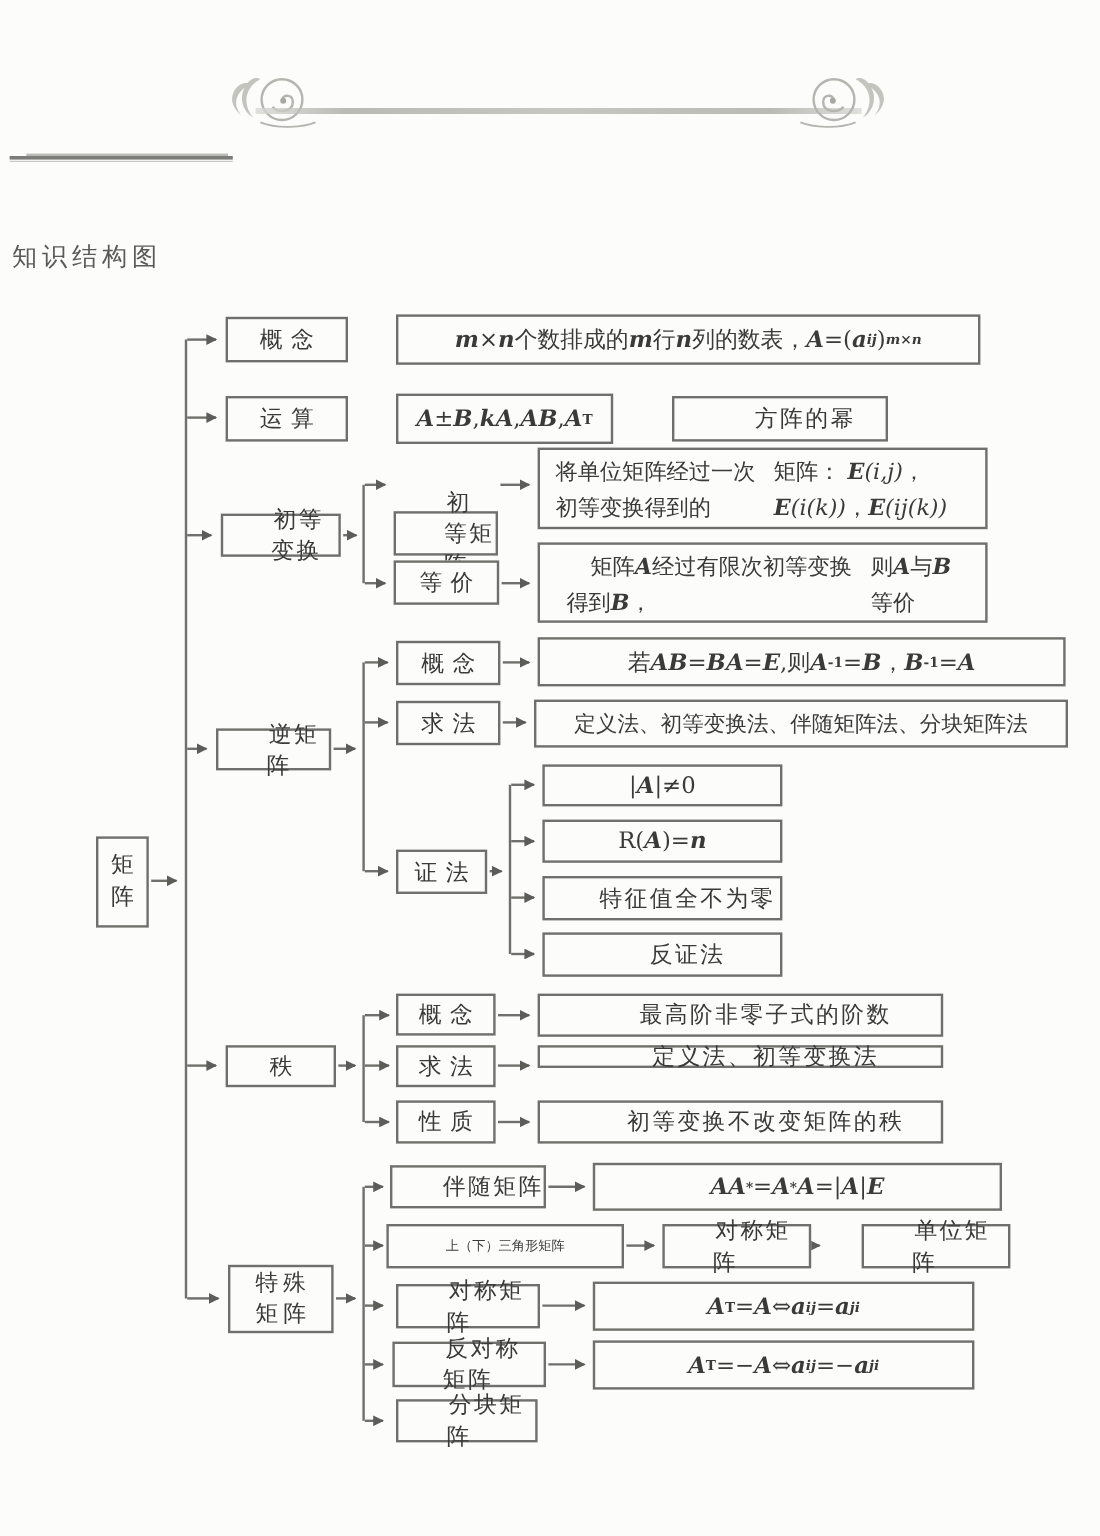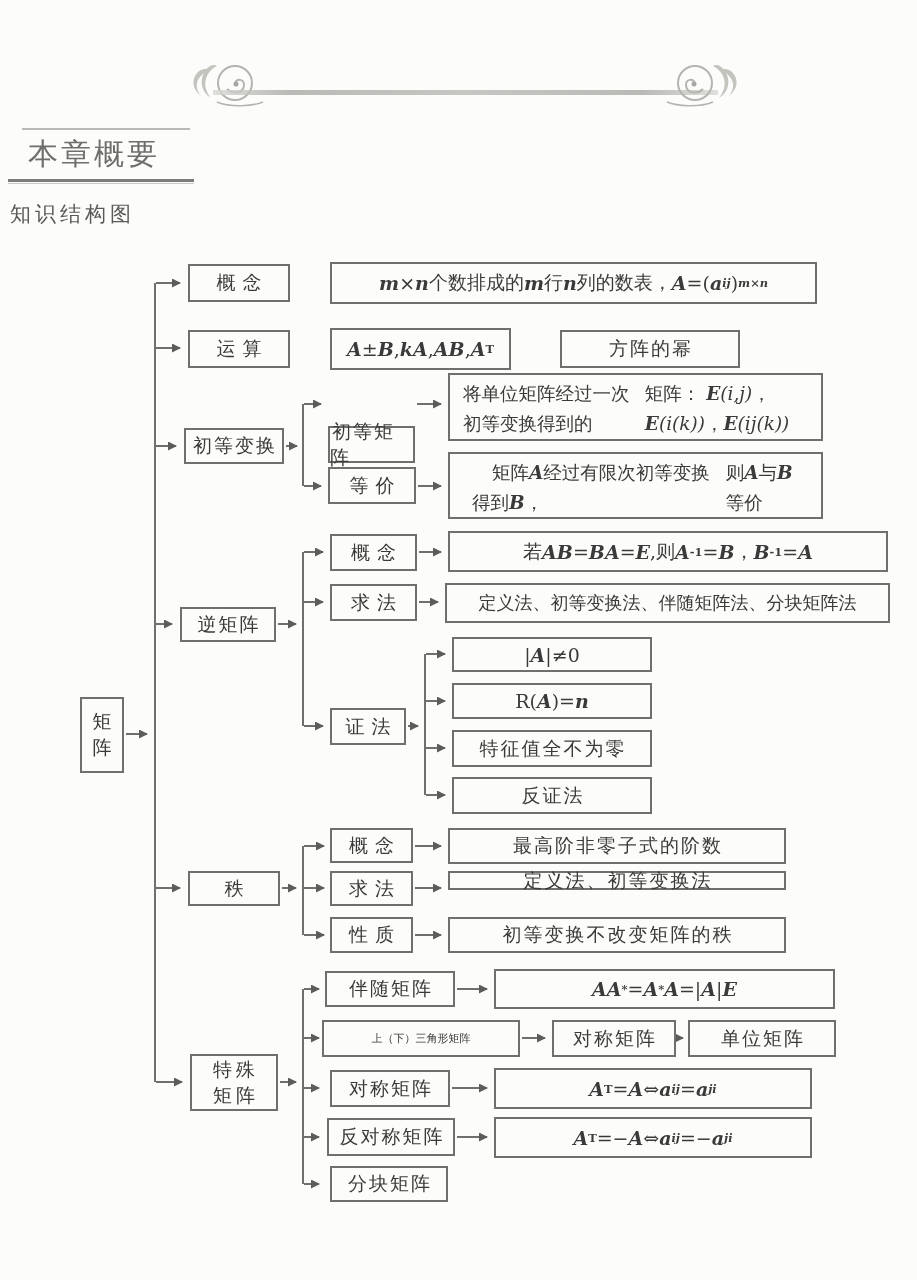--- a/index.html
+++ b/index.html
@@ -36,21 +36,21 @@
     position:absolute;left:10px;top:200px;font-size:21px;color:#5a5a58;letter-spacing:4px;
   }
   
   .connector-layer{position:absolute;left:0;top:0;width:917px;height:1280px;}
   .box{
     position:absolute;border:2px solid #6f6f6c;background:#fcfcfa;
     display:flex;align-items:center;justify-content:center;
     box-sizing:border-box;font-size:19px;color:#3a3a3a;
   }
   .box.sp2{letter-spacing:7px;text-indent:7px;}
-  .box.sp1{letter-spacing:2px;text-indent:2px;}
+  .box.sp1{letter-spacing:2px;text-indent:2px;padding-left:40px;}
   .box.small{font-size:11px;}
   .box.vstack{flex-direction:column;line-height:1.35;letter-spacing:4px;text-indent:4px;}
   .formula{font-family:"DejaVu Serif", serif;font-size:19px;}
   .formula.multiline{
     flex-direction:row;align-items:flex-start;justify-content:center;
     padding:4px 10px 4px 13px;line-height:1.6;font-size:18.5px;
   }
   .formula.multiline.indent{padding-left:22px;}
   .formula.multiline.indent .line1{text-indent:20px;}
   .seg-bi{font-style:italic;font-weight:700;}
@@ -80,21 +80,20 @@
       <circle cx="48" cy="25" r="17"></circle>
       <path d="M48,25 C50,20 57,21 57,27 C57,35 46,37 40,31"></path>
       <circle cx="49" cy="26" r="2.5" fill="#a8a8a3" stroke="none"></circle>
       <path d="M30,44 C45,50 66,48 76,44" stroke-width="1.5"></path>
     </g>
   </svg>
 </div>
 
 <div class="section-heading">
   <div class="line-top"></div>
-  <span class="heading-text">本章概要</span>
   <div class="line-bottom"></div>
   <div class="line-bottom2"></div>
 </div>
 
 <div class="diagram-heading">知识结构图</div>
 
 <svg class="connector-layer" viewBox="0 0 917 1280">
   <defs>
     <marker id="ah" markerUnits="userSpaceOnUse" markerWidth="10" markerHeight="9" refX="8" refY="4.5" orient="auto">
       <path d="M0,0 L9,4.5 L0,9 Z" fill="#5c5c59"></path>
@@ -298,21 +297,21 @@
     <span class="seg-bi">A</span>
     <span>|</span>
     <span class="seg-bi">E</span>
   </div>
 <div class="box small" style="left:322px;top:1020px;width:198px;height:37px;">
     <span>上（下）三角形矩阵</span>
   </div>
 <div class="box sp1" style="left:552px;top:1020px;width:124px;height:37px;">
     <span>对称矩阵</span>
   </div>
-<div class="box sp1" style="left:688px;top:1020px;width:148px;height:37px;">
+<div class="box sp1" style="left:718px;top:1020px;width:124px;height:37px;">
     <span>单位矩阵</span>
   </div>
 <div class="box sp1" style="left:330px;top:1070px;width:120px;height:37px;">
     <span>对称矩阵</span>
   </div>
 <div class="box formula" style="left:494px;top:1068px;width:318px;height:41px;">
     <span class="seg-bi">A</span>
     <span class="seg-sup">T</span>
     <span>=</span>
     <span class="seg-bi">A</span>

